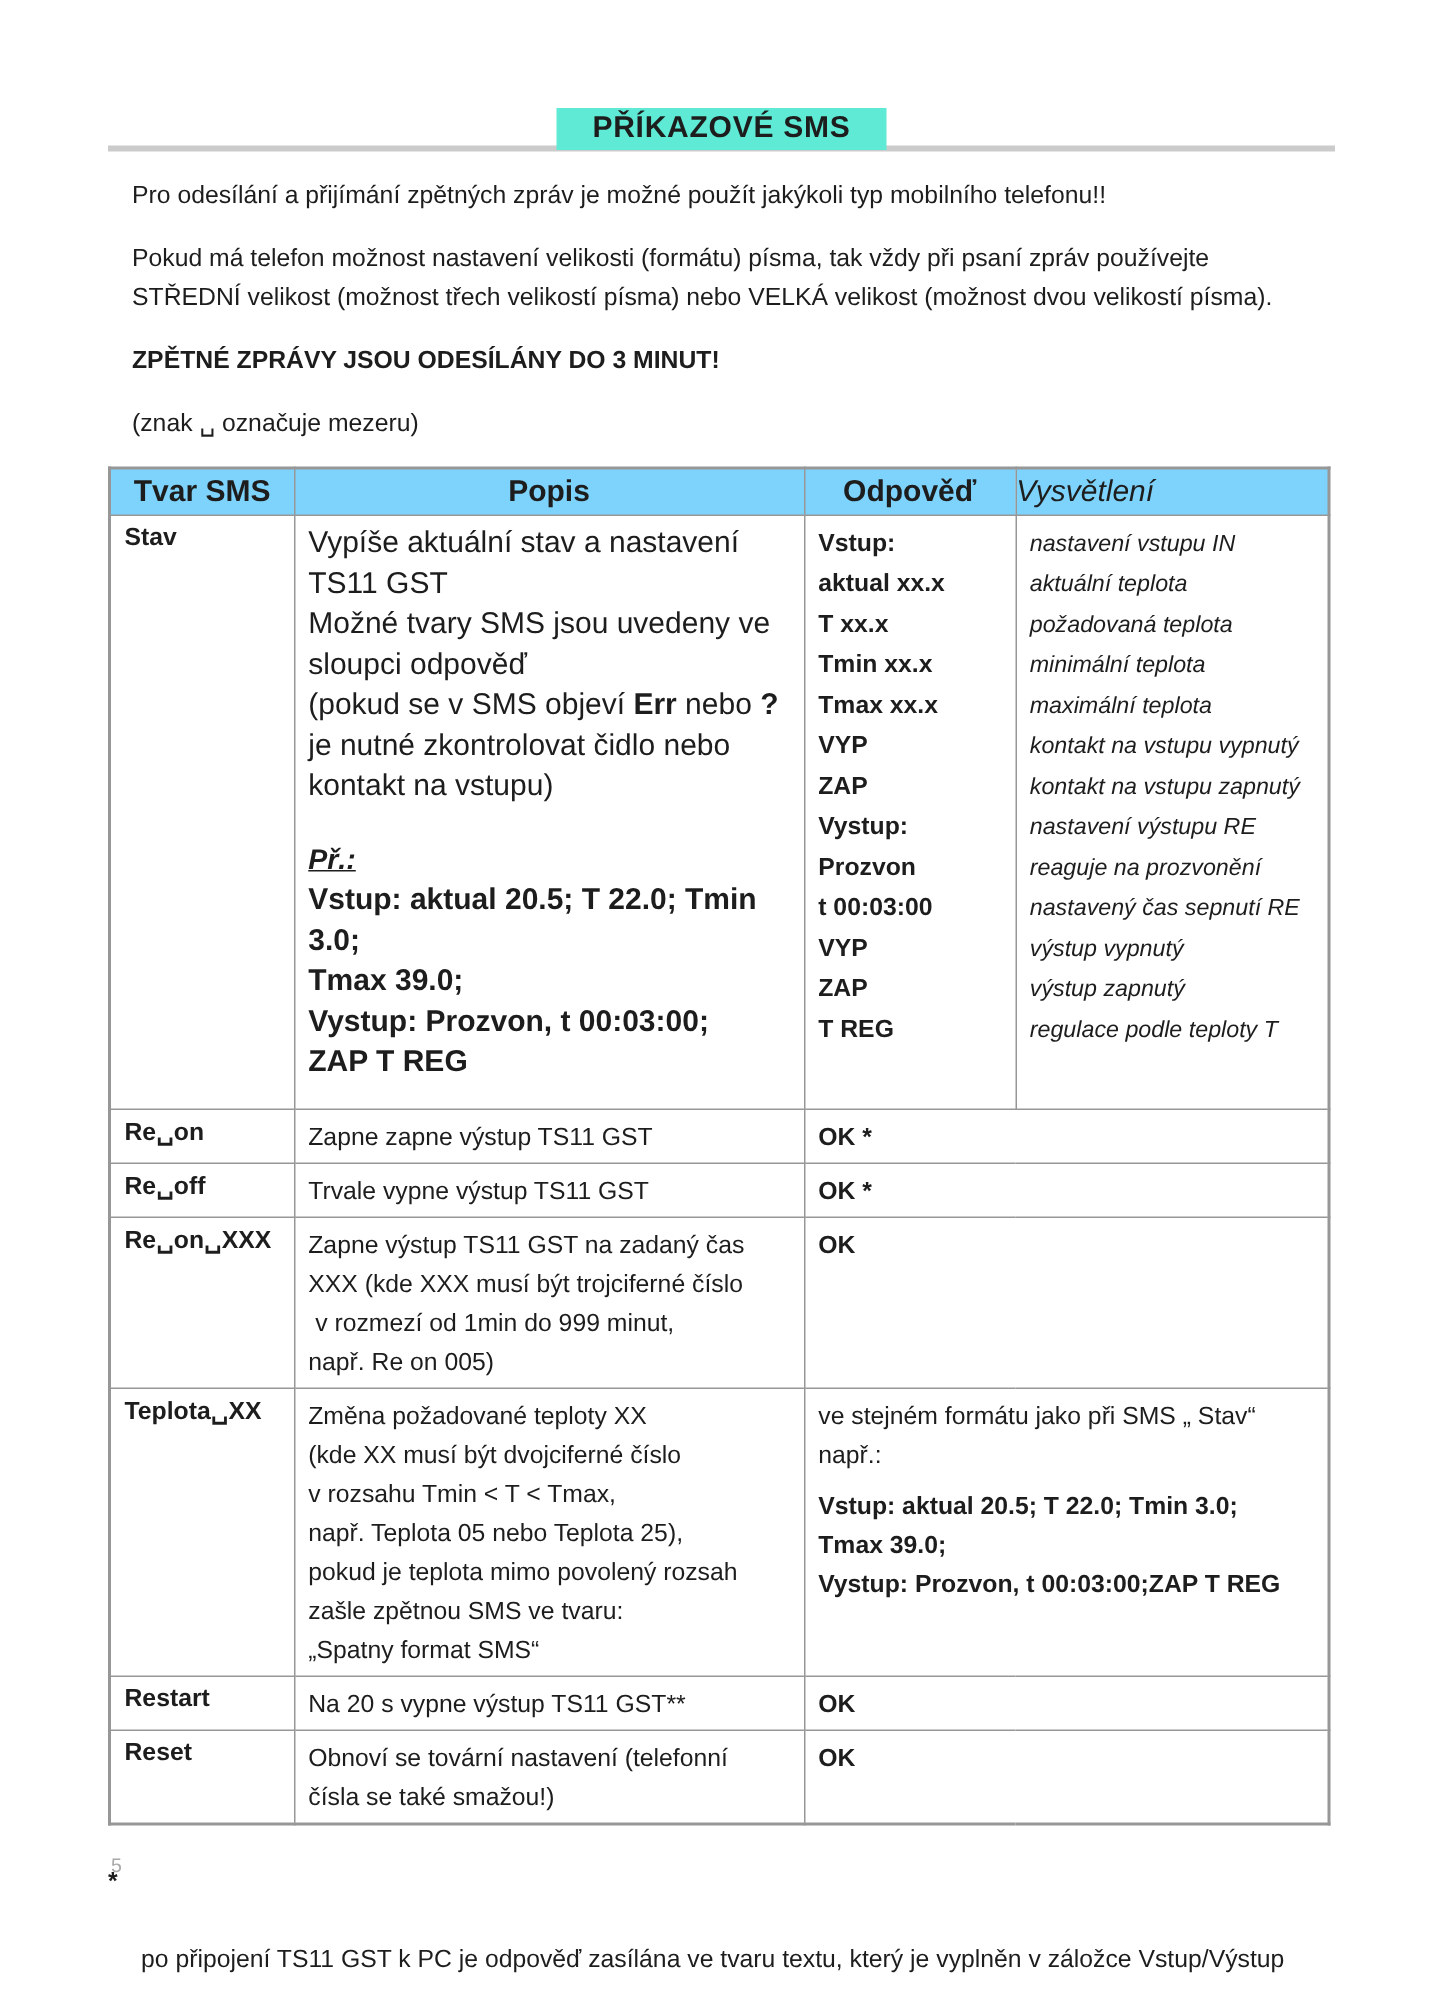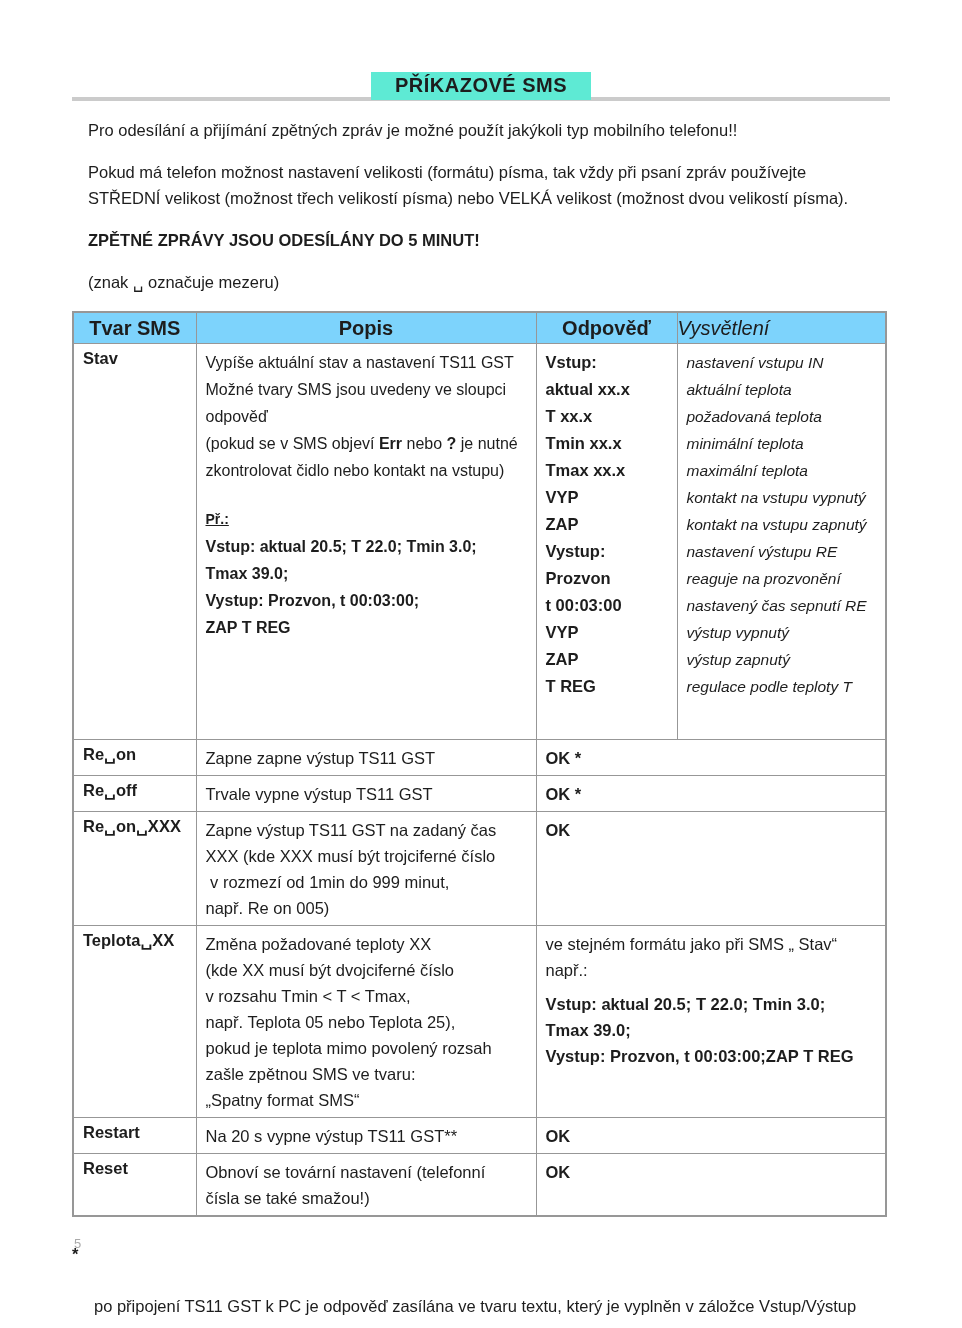--- a/index.html
+++ b/index.html
@@ -31,23 +31,23 @@
   }
   table.sms th, table.sms td {
     border:1px solid #979797; vertical-align:top; padding:0;
   }
   tr.head th { background:#7dd3fc; height:30px; font-size:20px; vertical-align:middle; }
   th.c { text-align:center; font-weight:bold; }
   th.vysv { font-weight:normal; font-style:italic; text-align:left; padding-left:9px; font-size:16px; }
 
   td .pad { padding:5px 9px 4px 9px; }
   .cmd { font-weight:bold; font-size:16.5px; }
-  .ln { font-size:16px; line-height:27px; white-space:pre-wrap; }
+  .ln { font-size:20px; line-height:27px; white-space:pre-wrap; }
   .ln26 { font-size:16.5px; line-height:26px; white-space:pre-wrap; }
-  .ex-label { margin-top:22px; font-size:14px; line-height:27px; }
+  .ex-label { margin-top:22px; font-size:19px; line-height:27px;font-style:italic; }
   .code { font-weight:bold; font-size:16.5px; line-height:27px; white-space:pre-wrap; }
   .meaning { font-style:italic; font-size:15.5px; line-height:27px; white-space:pre-wrap; }
   .resp { font-weight:bold; font-size:16.5px; line-height:26px; white-space:pre-wrap; }
   .gap8 { height:8px; }
 
   
   .footnotes { margin-top:24px; }
   .footnote { display:flex; font-size:16.5px; line-height:26px; }
   .fn-marker { flex:none; width:22px; font-weight:bold; }
   .fn-body { flex:1; white-space:pre-wrap; }
@@ -62,21 +62,21 @@
 <div class="page">
 
   <div class="title-row">
     <span class="title">PŘÍKAZOVÉ SMS</span>
   </div>
   <div class="title-rule"></div>
 
   <div class="intro">
     <p>Pro odesílání a přijímání zpětných zpráv je možné použít jakýkoli typ mobilního telefonu!!</p>
     <p>Pokud má telefon možnost nastavení velikosti (formátu) písma, tak vždy při psaní zpráv používejte STŘEDNÍ velikost (možnost třech velikostí písma) nebo VELKÁ velikost (možnost dvou velikostí písma).</p>
-    <p class="b">ZPĚTNÉ ZPRÁVY JSOU ODESÍLÁNY DO 5 MINUT!</p>
+    <p class="b">ZPĚTNÉ ZPRÁVY JSOU ODESÍLÁNY DO 3 MINUT!</p>
     <p>(znak ␣ označuje mezeru)</p>
   </div>
 
   <table class="sms">
     <colgroup>
       <col style="width:123px">
         <col style="width:340px">
         <col style="width:141px">
         <col style="width:209px">
     </colgroup>

